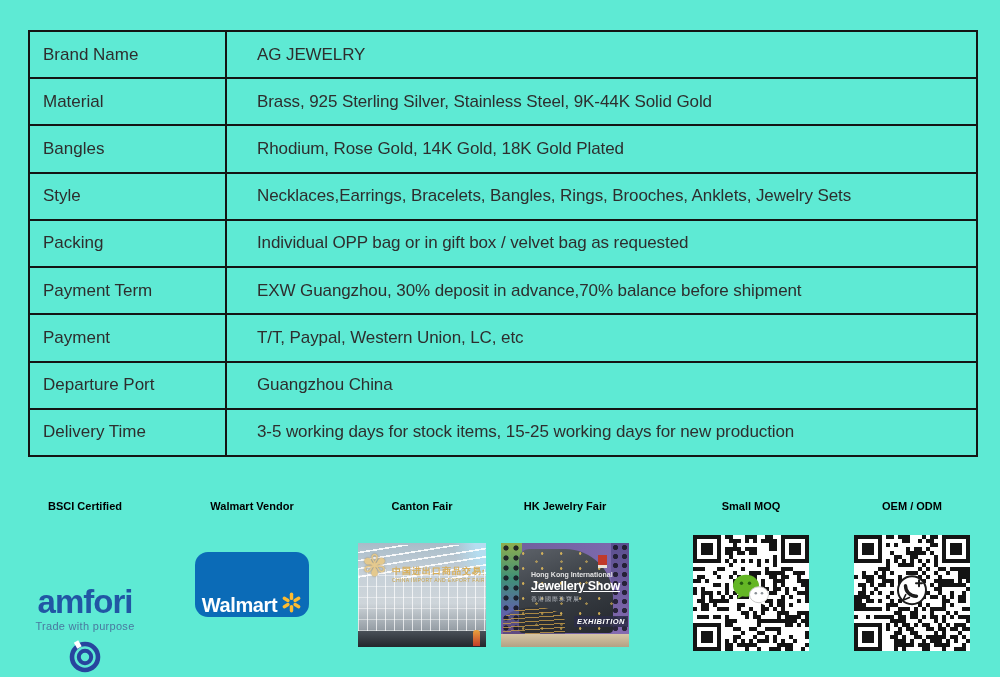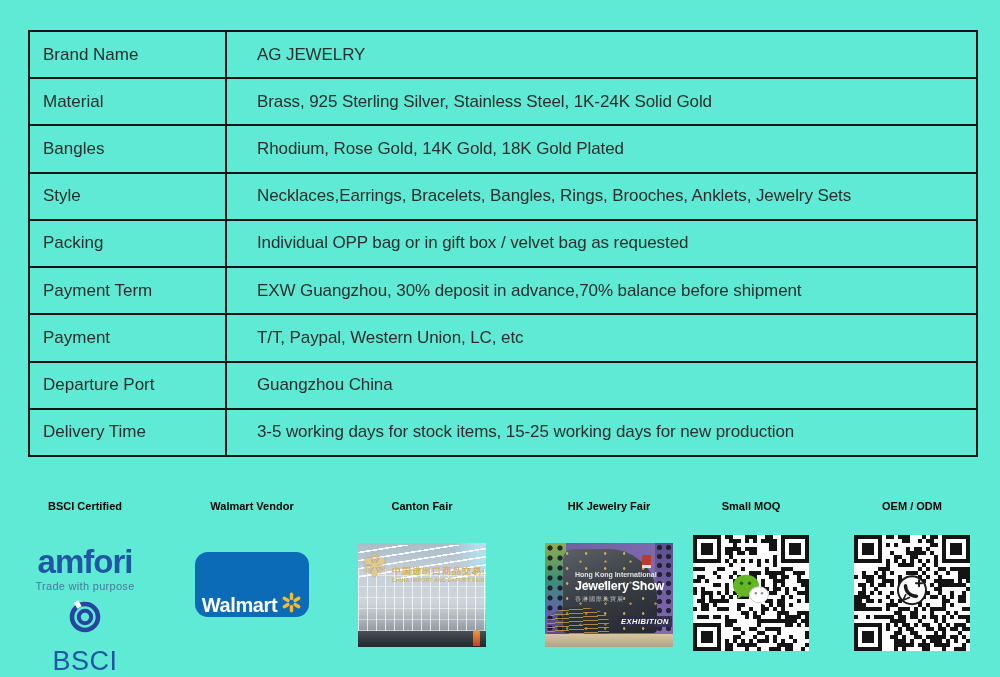--- a/index.html
+++ b/index.html
@@ -13,21 +13,21 @@
                  vertical-align:middle;white-space:nowrap;overflow:hidden;}
   .spec-table td.label{width:181px;padding-left:13px;}
   .spec-table td.value{padding-left:30px;letter-spacing:-0.1px;}
 
   
   .badge{position:absolute;top:497px;width:130px;height:165px;text-align:center;}
   .badge-caption{font-size:11px;font-weight:bold;color:#000;line-height:18px;white-space:nowrap;}
 
   
   .amfori-art{position:absolute;left:0;top:48px;width:130px;}
-  .amfori-word{font-size:33px;font-weight:bold;color:#2156a4;line-height:34px;letter-spacing:-1px;}
+  .amfori-word{font-size:33px;font-weight:bold;color:#2156a4;line-height:34px;letter-spacing:-1px;margin-top:40px;}
   .amfori-tagline{font-size:11px;color:#49799f;margin-top:1px;letter-spacing:.3px;white-space:nowrap;}
   .bsci-row{display:flex;align-items:center;justify-content:center;gap:7px;margin-top:7px;flex-direction:column;}
   .bsci-word{font-size:27px;color:#2156a4;letter-spacing:.5px;}
 
   
   .walmart-rect{position:absolute;left:8px;top:55px;width:114px;height:65px;background:#0b6bb7;
                 border-radius:13px;display:flex;align-items:flex-end;justify-content:center;gap:4px;}
   .walmart-word{color:#fff;font-weight:bold;font-size:20px;letter-spacing:-0.4px;}
 
   
@@ -62,21 +62,21 @@
                           linear-gradient(180deg,#5a4f8f,#8a6fb5);
                background-size:9px 9px,100% 100%;}
   .hk .wall{position:absolute;left:18px;top:6px;width:94px;height:84px;border-radius:10px 48px 4px 4px;
             background:radial-gradient(circle at 22% 30%,rgba(230,190,90,.85) 1px,transparent 1.5px),
                        radial-gradient(circle at 70% 60%,rgba(230,190,90,.6) 1px,transparent 1.5px),
                        linear-gradient(160deg,#5c6168 0%,#3b4046 45%,#24282e 100%);
             background-size:19px 15px,25px 21px,100% 100%;}
   .hk .line1{position:absolute;left:30px;top:28px;width:86px;font-size:7px;font-weight:bold;color:#e3e3e3;
              text-align:left;white-space:nowrap;}
   .hk .line2{position:absolute;left:30px;top:36px;width:90px;font-size:12.5px;font-weight:bold;color:#fff;
-             text-align:left;white-space:nowrap;letter-spacing:-0.3px;}
+             text-align:left;white-space:nowrap;letter-spacing:-0.3px;text-decoration:underline;}
   .hk .line3{position:absolute;left:30px;top:52px;width:80px;font-size:6px;color:#b9bdc4;text-align:left;
              white-space:nowrap;overflow:hidden;letter-spacing:1px;}
   .hk .tag{position:absolute;right:22px;top:12px;width:9px;height:10px;background:#c03a2b;
            border-bottom:3px solid #e8e4da;}
   .hk .exhib{position:absolute;right:1px;bottom:20px;font-size:7.5px;font-weight:bold;color:#fff;
              background:rgba(43,45,72,.85);padding:1px 3px;letter-spacing:.5px;font-style:italic;}
   .hk .floor{position:absolute;left:0;bottom:0;width:128px;height:13px;
              background:linear-gradient(180deg,#d6c6a6,#b3a184);}
   .hk .stairs{position:absolute;left:2px;bottom:10px;width:62px;height:30px;border-radius:50% 50% 0 0;
               background:repeating-linear-gradient(176deg,rgba(190,150,70,.85) 0 1px,rgba(30,30,30,.25) 1px 4px);}
@@ -92,21 +92,21 @@
 
   <table class="spec-table">
     <tbody>
     <tr>
       <td class="label">Brand Name</td>
       <td class="value">AG JEWELRY</td>
     </tr>
 
     <tr>
       <td class="label">Material</td>
-      <td class="value">Brass, 925 Sterling Silver, Stainless Steel, 1K-24K Solid Gold</td>
+      <td class="value">Brass, 925 Sterling Silver, Stainless Steel, 9K-44K Solid Gold</td>
     </tr>
 
     <tr>
       <td class="label">Bangles</td>
       <td class="value">Rhodium, Rose Gold, 14K Gold, 18K Gold Plated</td>
     </tr>
 
     <tr>
       <td class="label">Style</td>
       <td class="value">Necklaces,Earrings, Bracelets, Bangles, Rings, Brooches, Anklets, Jewelry Sets</td>
@@ -183,21 +183,21 @@
       <div class="roof"></div>
       <div class="mullions"></div>
       <div class="flower">✾</div>
       <div class="cn-line">中国进出口商品交易会</div>
       <div class="en-line">CHINA IMPORT AND EXPORT FAIR</div>
       <div class="base"></div>
       <div class="figure"></div>
     </div>
   </div>
 
-  <div class="badge" style="left:544px;">
+  <div class="badge" style="left:500px;">
     <div class="badge-caption">HK Jewelry Fair</div>
     <div class="photo hk">
       <div class="strip-l"></div>
       <div class="strip-r"></div>
       <div class="wall"></div>
       <div class="stairs"></div>
       <div class="line1">Hong Kong International</div>
       <div class="line2">Jewellery Show</div>
       <div class="line3">香港國際珠寶展</div>
       <div class="tag"></div>

